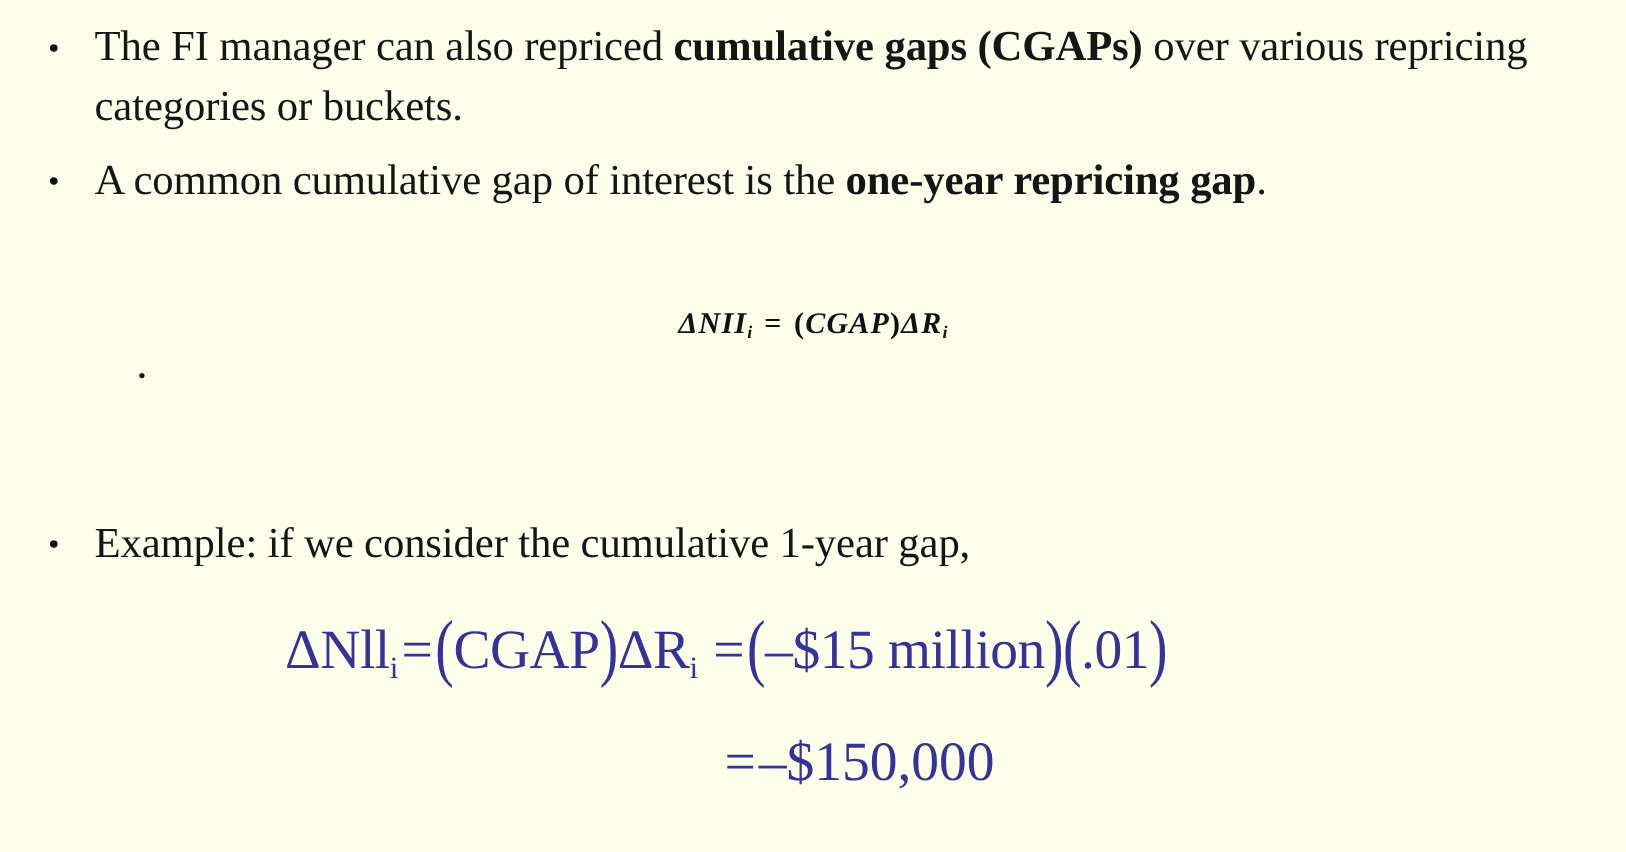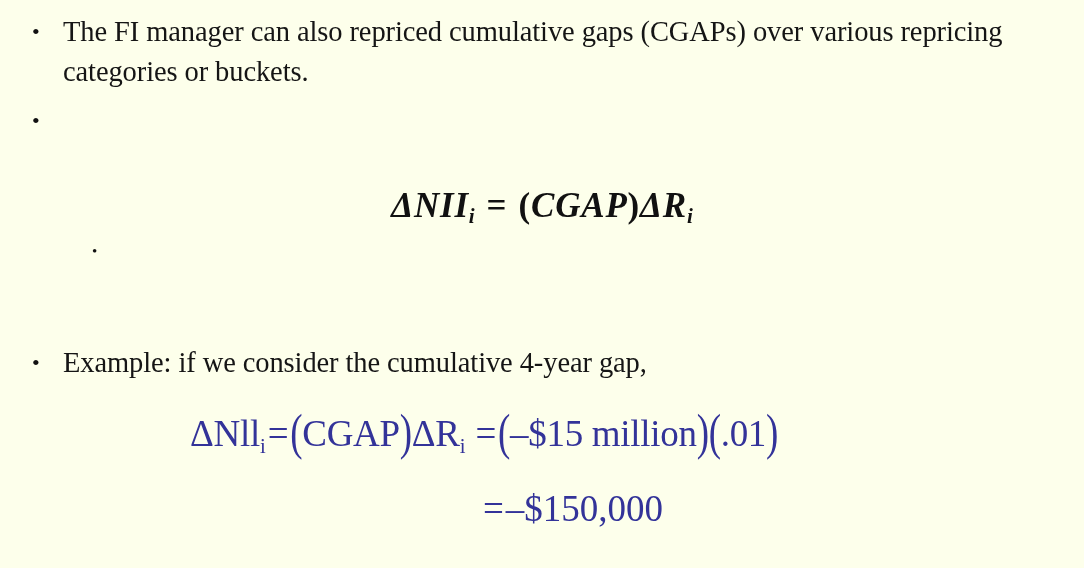--- a/index.html
+++ b/index.html
@@ -61,46 +61,47 @@
     box-sizing: border-box;
   }
   .bullet-l2 .btext {
     font-size: 20px;
     line-height: 27px;
     color: #151515;
     letter-spacing: -0.05px;
   }
 
   b, .b {
-    font-weight: normal;
+    font-weight: bold;
     text-align: center;
   }
   .it {
     font-style: italic;
   }
 
   
   .sub {
     font-size: 0.62em;
     vertical-align: -0.32em;
     font-style: italic;
     letter-spacing: 0;
   }
 
   
   .formula-main {
     position: absolute;
     left: 0;
     right: 0;
     text-align: center;
-    font-size: 35px;
+    font-size: 20px;
     font-weight: bold;
     font-style: italic;
     color: #111;
     letter-spacing: 0.8px;
+    margin-top: 19px;
   }
   .formula-main .sub {
     font-size: 0.60em;
     vertical-align: -0.30em;
     font-weight: bold;
     font-style: italic;
   }
   .formula-main .paren {
     font-style: normal;
     font-weight: bold;
@@ -150,35 +151,36 @@
 
 <div class="slide">
 
   <div class="bullet-l1" style="left:30px; top:12px; width:1010px;">
     <span class="marker">•</span>
     <span class="btext"><span>The FI manager can also repriced </span><b>cumulative gaps (CGAPs)</b><span> over various repricing categories or buckets.</span></span>
   </div>
 
   <div class="bullet-l1" style="left:30px; top:101px; width:1010px;">
     <span class="marker">•</span>
+    <span class="btext"><span>A common cumulative gap of interest is the </span><b>one-year repricing gap</b><span>.</span></span>
   </div>
 
   <div class="formula-main" style="top:186px;">
     <span><span>Δ</span><span>NII</span><span class="sub">i</span></span>
     <span class="eqsign">=</span>
     <span class="paren">(</span><span>CGAP</span><span class="paren">)</span><span>Δ</span><span>R</span><span class="sub">i</span>
   </div>
 
   <div class="bullet-l2" style="left:92px; top:238px; width:960px;">
     <span class="marker">•</span>
   </div>
 
   <div class="bullet-l1" style="left:30px; top:343px; width:1010px;">
     <span class="marker">•</span>
-    <span class="btext">Example: if we consider the cumulative 4-year gap,</span>
+    <span class="btext">Example: if we consider the cumulative 1-year gap,</span>
   </div>
 
   <div class="eq-blue eq-line1">
     <span>Δ</span><span>Nll</span><span class="sub">i</span><span class="eqsign">=</span><span class="bigparen">(</span><span>CGAP</span><span class="bigparen">)</span><span>Δ</span><span>R</span><span class="sub">i</span><span class="eqsign" style="padding-left:10px">=</span><span class="bigparen">(</span><span>–$15 million</span><span class="bigparen">)</span><span class="bigparen">(</span><span>.01</span><span class="bigparen">)</span>
   </div>
 
   <div class="eq-blue eq-line2">
     <span class="eqsign">=</span><span>–$150,000</span>
   </div>
 

